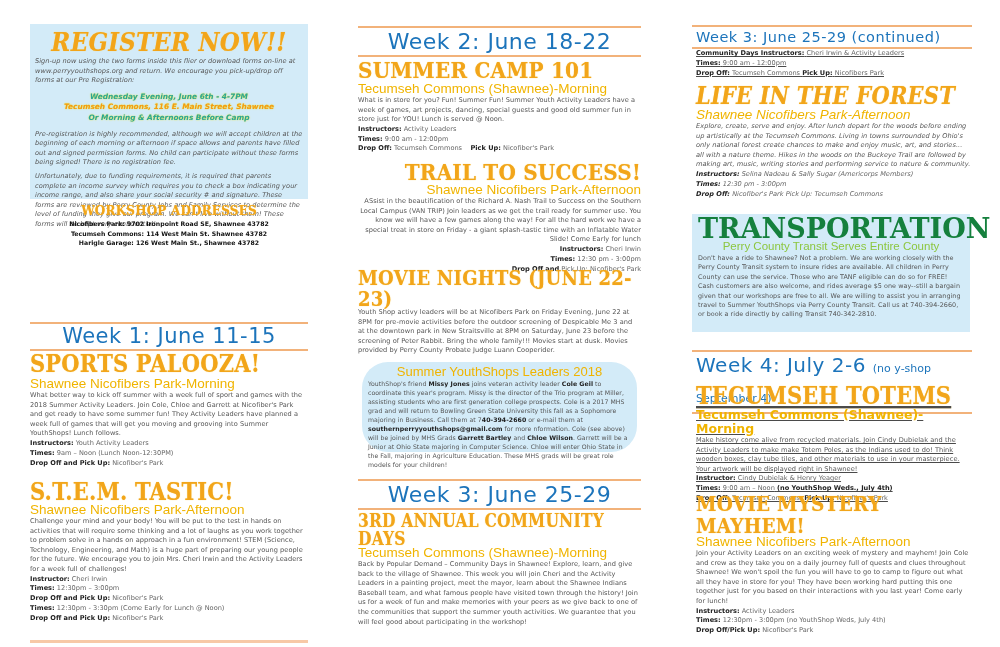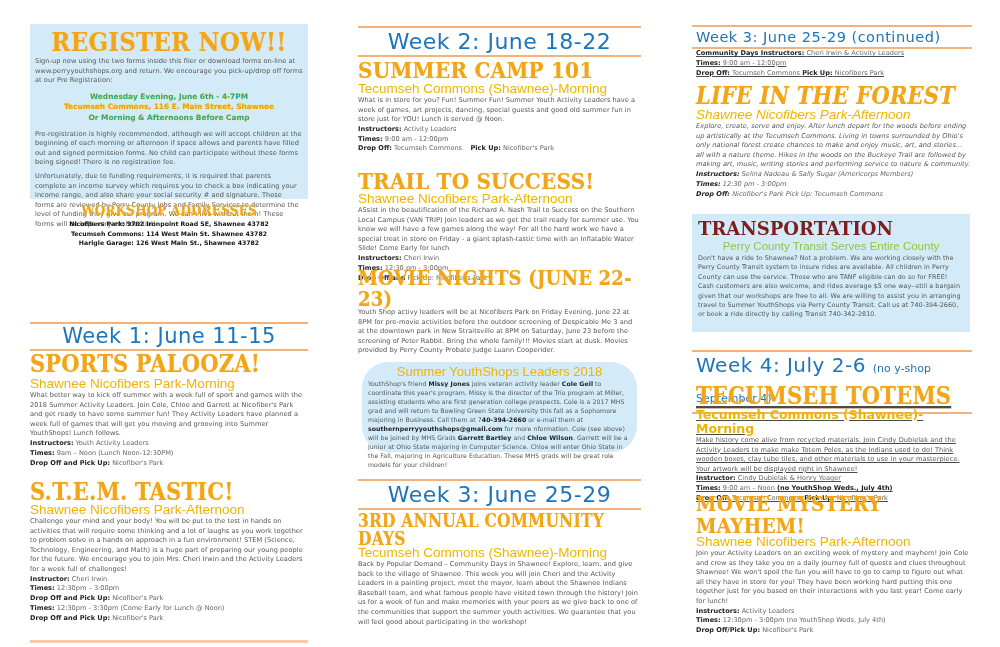--- a/index.html
+++ b/index.html
@@ -24,36 +24,36 @@
   .sub { font-family: "Liberation Sans", sans-serif; color: #f0b400; font-size: 13.5px; line-height: 14px; margin-top: 2px; }
   .sub.bold { font-weight: bold; font-family: "DejaVu Sans", sans-serif; font-size: 12.5px; }
 
   .week {
     border-top: 2px solid #f2b27a; border-bottom: 2px solid #f2b27a;
     color: #1c74bb; font-family: "DejaVu Sans", sans-serif;
     text-align: center; font-size: 21px; line-height: 25px; letter-spacing: 0.5px;
   }
   .week .small { font-size: 11px; letter-spacing: 0; }
 
-  .blue-box { background: #d3ebf8; }
+  .blue-box { background: #d3ebf8; font-style: italic; }
   .reg-title { text-align: center; font-size: 24px; color: #f2a51a; }
   .center-lines { text-align: center; font-weight: bold; font-size: 7.4px; line-height: 10.6px; margin: 6px 0 6px 0; }
   .cl-green { color: #2aa69a; text-shadow: 0 0 1.5px #f3e600; }
   .cl-orange { color: #f39a14; text-shadow: 0 0 1.5px #f3e600; }
 
   .workshop-title { text-align: center; font-size: 12px; margin-top: 4px; }
   .addr { text-align: center; font-size: 6.2px; line-height: 9.5px; font-weight: bold; color: #111; }
 
   .yl-box { position: relative; background: #d3ebf8; padding: 4px 8px 6px 8px; margin-top: 0; border-radius: 26px; }
   .yl-box::before, .yl-box::after { content: ""; position: absolute; width: 4px; height: 4px; background: #fff; border-radius: 50%; top: 2px; }
   .yl-box::before { left: 2px; } .yl-box::after { right: 2px; }
   .yl-title { text-align: center; color: #f0b400; font-size: 13px; font-family: "Liberation Sans", sans-serif; line-height: 15px; }
 
   .trans-box { position: relative; background: #d3ebf8; padding: 4px 6px 10px 6px; margin-top: 8px; }
-  .trans-title { text-align: left; color: #7f1d1d; font-family: "DejaVu Serif", serif; font-weight: bold; font-size: 18px; line-height: 22px; }
+  .trans-title { text-align: right; color: #15803d; font-family: "DejaVu Serif", serif; font-weight: bold; font-size: 27px; line-height: 22px; }
   .trans-sub { text-align: center; color: #8cc63f; font-size: 11.5px; font-family: "Liberation Sans", sans-serif; line-height: 13px; }
 
   .bottom-rule { position: absolute; left: 30px; top: 640px; width: 278px; height: 3px; background: #f7c9a7; }
 </style>
 </head>
 <body>
 
 <div class="col col1">
   <div class="blue-box" style="position:absolute; left:0; top:24px; width:278px; height:175px; padding:5px 5px 0 5px;">
     <div class="headline reg-title" style="font-size:23px; text-align:center; transform:scaleY(1.1); transform-origin:center top;">REGISTER NOW!!</div>
@@ -103,21 +103,21 @@
 
   <div style="position:absolute; left:0; top:58px; width:283px;">
     <div class="headline" style="font-size:20px;">SUMMER CAMP 101</div>
     <div class="sub" style="margin-top:4px;">Tecumseh Commons (Shawnee)-Morning</div>
     <div class="p">What is in store for you? Fun! Summer Fun! Summer Youth Activity Leaders have a week of games, art projects, dancing, special guests and good old summer fun in store just for YOU! Lunch is served @ Noon.</div>
     <div class="meta"><b>Instructors:</b> <span>Activity Leaders</span></div>
     <div class="meta"><b>Times:</b> <span>9:00 am - 12:00pm</span></div>
     <div class="meta"><b>Drop Off:</b> <span>Tecumseh Commons</span>&nbsp;&nbsp;&nbsp; <b>Pick Up:</b> <span>Nicofiber's Park</span></div>
   </div>
 
-  <div style="position:absolute; left:0; top:169px; width:283px;">
+  <div style="position:absolute; left:0; top:160px; width:283px;text-align:right;">
     <div class="headline" style="font-size:20px;">TRAIL TO SUCCESS!</div>
     <div class="sub" style="margin-top:3px;">Shawnee Nicofibers Park-Afternoon</div>
     <div class="p">ASsist in the beautification of the Richard A. Nash Trail to Success on the Southern Local Campus (VAN TRIP) Join leaders as we get the trail ready for summer use. You know we will have a few games along the way!  For all the hard work we have a special treat in store on Friday - a giant splash-tastic time with an Inflatable Water Slide! Come Early for lunch</div>
     <div class="meta"><b>Instructors:</b> <span>Cheri Irwin</span></div>
     <div class="meta"><b>Times:</b> <span>12:30 pm - 3:00pm</span></div>
     <div class="meta"><b>Drop Off and</b> <span>Pick Up: Nicofiber's Park</span></div>
   </div>
 
   <div style="position:absolute; left:0; top:268px; width:283px;">
     <div class="headline" style="font-size:18px;">MOVIE NIGHTS (JUNE 22-23)</div>

